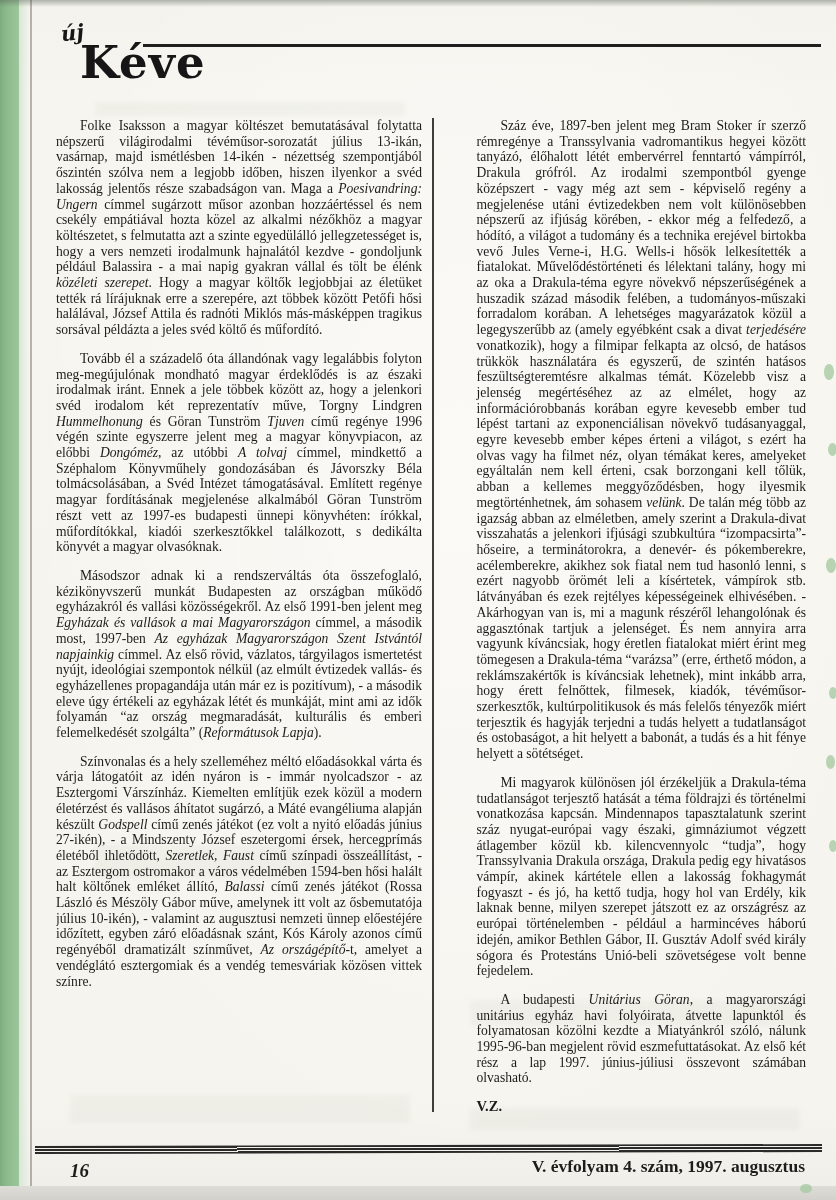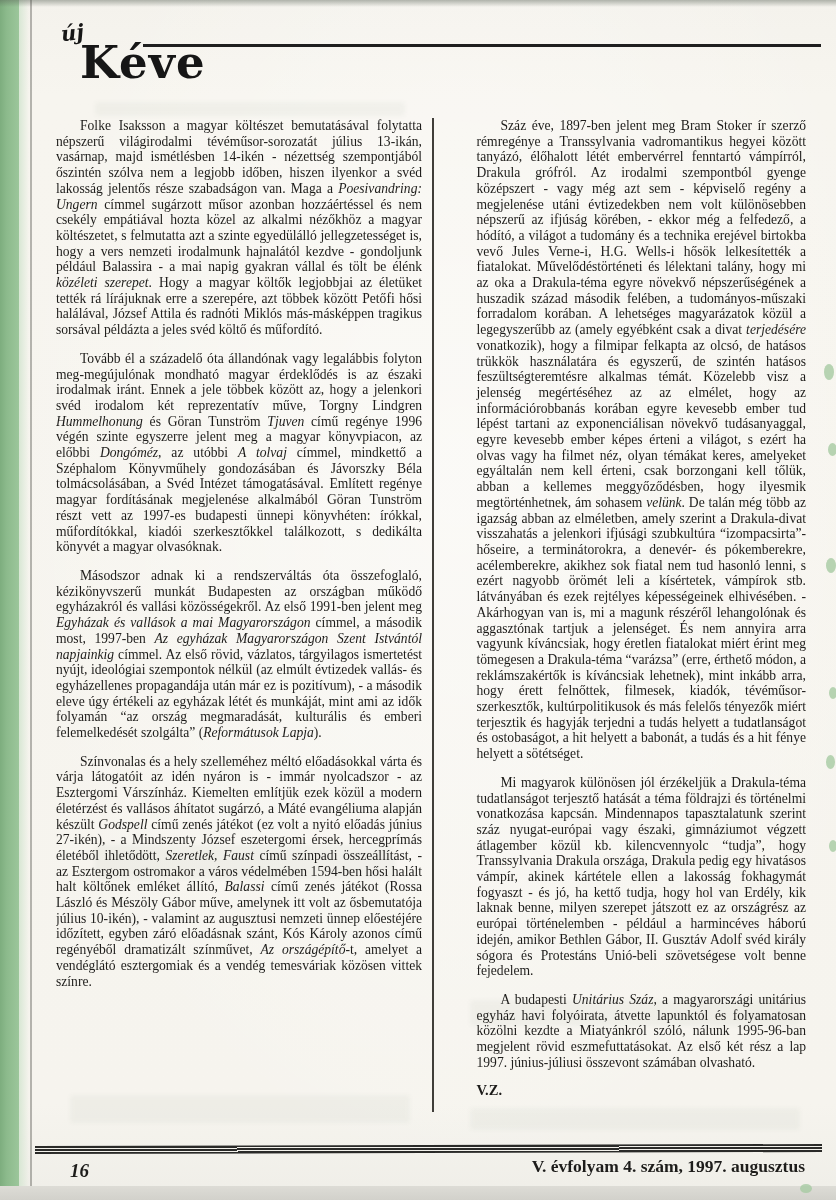--- a/index.html
+++ b/index.html
@@ -84,21 +84,21 @@
     <div class="col">
         <p class="para"><span>Folke Isaksson a magyar költészet bemutatásával folytatta népszerű világirodalmi tévéműsor-sorozatát július 13-ikán, vasárnap, majd ismétlésben 14-ikén - nézettség szempontjából őszintén szólva nem a legjobb időben, hiszen ilyenkor a svéd lakosság jelentős része szabadságon van. Maga a </span><span class="it">Poesivandring: Ungern</span><span> címmel sugárzott műsor azonban hozzáértéssel és nem csekély empátiával hozta közel az alkalmi nézőkhöz a magyar költészetet, s felmutatta azt a szinte egyedülálló jellegzetességet is, hogy a vers nemzeti irodalmunk hajnalától kezdve - gondoljunk például Balassira - a mai napig gyakran vállal és tölt be élénk </span><span class="it">közéleti szerepet</span><span>. Hogy a magyar költők legjobbjai az életüket tették rá lírájuknak erre a szerepére, azt többek között Petőfi hősi halálával, József Attila és radnóti Miklós más-másképpen tragikus sorsával példázta a jeles svéd költő és műfordító.</span></p>
         <p class="para"><span>Tovább él a századelő óta állandónak vagy legalábbis folyton meg-megújulónak mondható magyar érdeklődés is az északi irodalmak iránt. Ennek a jele többek között az, hogy a jelenkori svéd irodalom két reprezentatív műve, Torgny Lindgren </span><span class="it">Hummelhonung</span><span> és Göran Tunström </span><span class="it">Tjuven</span><span> című regénye 1996 végén szinte egyszerre jelent meg a magyar könyvpiacon, az előbbi </span><span class="it">Dongóméz</span><span>, az utóbbi </span><span class="it">A tolvaj</span><span> címmel, mindkettő a Széphalom Könyvműhely gondozásában és Jávorszky Béla tolmácsolásában, a Svéd Intézet támogatásával. Említett regénye magyar fordításának megjelenése alkalmából Göran Tunström részt vett az 1997-es budapesti ünnepi könyvhéten: írókkal, műfordítókkal, kiadói szerkesztőkkel találkozott, s dedikálta könyvét a magyar olvasóknak.</span></p>
         <p class="para"><span>Másodszor adnak ki a rendszerváltás óta összefoglaló, kézikönyvszerű munkát Budapesten az országban működő egyházakról és vallási közösségekről. Az első 1991-ben jelent meg </span><span class="it">Egyházak és vallások a mai Magyarországon</span><span> címmel, a második most, 1997-ben </span><span class="it">Az egyházak Magyarországon Szent Istvántól napjainkig</span><span> címmel. Az első rövid, vázlatos, tárgyilagos ismertetést nyújt, ideológiai szempontok nélkül (az elmúlt évtizedek vallás- és egyházellenes propagandája után már ez is pozitívum), - a második eleve úgy értékeli az egyházak létét és munkáját, mint ami az idők folyamán “az ország megmaradását, kulturális és emberi felemelkedését szolgálta” (</span><span class="it">Reformátusok Lapja</span><span>).</span></p>
         <p class="para"><span>Színvonalas és a hely szelleméhez méltó előadásokkal várta és várja látogatóit az idén nyáron is - immár nyolcadszor - az Esztergomi Várszínház. Kiemelten említjük ezek közül a modern életérzést és vallásos áhítatot sugárzó, a Máté evangéliuma alapján készült </span><span class="it">Godspell</span><span> című zenés játékot (ez volt a nyitó előadás június 27-ikén), - a Mindszenty József eszetergomi érsek, hercegprímás életéből ihletődött, </span><span class="it">Szeretlek, Faust</span><span> című színpadi összeállítást, - az Esztergom ostromakor a város védelmében 1594-ben hősi halált halt költőnek emléket állító, </span><span class="it">Balassi</span><span> című zenés játékot (Rossa László és Mészöly Gábor műve, amelynek itt volt az ősbemutatója július 10-ikén), - valamint az augusztusi nemzeti ünnep előestéjére időzített, egyben záró előadásnak szánt, Kós Károly azonos című regényéből dramatizált színművet, </span><span class="it">Az országépítő</span><span>-t, amelyet a vendéglátó esztergomiak és a vendég temesváriak közösen vittek színre.</span></p>
       </div>
     <div class="col-divider"></div>
     <div class="col col-right">
     <p class="para"><span>Száz éve, 1897-ben jelent meg Bram Stoker ír szerző rémregénye a Transsylvania vadromantikus hegyei között tanyázó, élőhalott létét embervérrel fenntartó vámpírról, Drakula grófról. Az irodalmi szempontból gyenge középszert - vagy még azt sem - képviselő regény a megjelenése utáni évtizedekben nem volt különösebben népszerű az ifjúság körében, - ekkor még a felfedező, a hódító, a világot a tudomány és a technika erejével birtokba vevő Jules Verne-i, H.G. Wells-i hősök lelkesítették a fiatalokat. Művelődéstörténeti és lélektani talány, hogy mi az oka a Drakula-téma egyre növekvő népszerűségének a huszadik század második felében, a tudományos-műszaki forradalom korában. A lehetséges magyarázatok közül a legegyszerűbb az (amely egyébként csak a divat </span><span class="it">terjedésére</span><span> vonatkozik), hogy a filmipar felkapta az olcsó, de hatásos trükkök használatára és egyszerű, de szintén hatásos feszültségteremtésre alkalmas témát. Közelebb visz a jelenség megértéséhez az az elmélet, hogy az információrobbanás korában egyre kevesebb ember tud lépést tartani az exponenciálisan növekvő tudásanyaggal, egyre kevesebb ember képes érteni a világot, s ezért ha olvas vagy ha filmet néz, olyan témákat keres, amelyeket egyáltalán nem kell érteni, csak borzongani kell tőlük, abban a kellemes meggyőződésben, hogy ilyesmik megtörténhetnek, ám sohasem </span><span class="it">velünk</span><span>. De talán még több az igazság abban az elméletben, amely szerint a Drakula-divat visszahatás a jelenkori ifjúsági szubkultúra “izompacsirta”-hőseire, a terminátorokra, a denevér- és pókemberekre, acélemberekre, akikhez sok fiatal nem tud hasonló lenni, s ezért nagyobb örömét leli a kísértetek, vámpírok stb. látványában és ezek rejtélyes képességeinek elhivésében. - Akárhogyan van is, mi a magunk részéről lehangolónak és aggasztónak tartjuk a jelenséget. És nem annyira arra vagyunk kíváncsiak, hogy éretlen fiatalokat miért érint meg tömegesen a Drakula-téma “varázsa” (erre, érthető módon, a reklámszakértők is kíváncsiak lehetnek), mint inkább arra, hogy érett felnőttek, filmesek, kiadók, tévéműsor-szerkesztők, kultúrpolitikusok és más felelős tényezők miért terjesztik és hagyják terjedni a tudás helyett a tudatlanságot és ostobaságot, a hit helyett a babonát, a tudás és a hit fénye helyett a sötétséget.</span></p>
         <p class="para"><span>Mi magyarok különösen jól érzékeljük a Drakula-téma tudatlanságot terjesztő hatását a téma földrajzi és történelmi vonatkozása kapcsán. Mindennapos tapasztalatunk szerint száz nyugat-európai vagy északi, gimnáziumot végzett átlagember közül kb. kilencvennyolc “tudja”, hogy Transsylvania Drakula országa, Drakula pedig egy hivatásos vámpír, akinek kártétele ellen a lakosság fokhagymát fogyaszt - és jó, ha kettő tudja, hogy hol van Erdély, kik laknak benne, milyen szerepet játszott ez az országrész az európai történelemben - például a harmincéves háború idején, amikor Bethlen Gábor, II. Gusztáv Adolf svéd király sógora és Protestáns Unió-beli szövetségese volt benne fejedelem.</span></p>
-        <p class="para"><span>A budapesti </span><span class="it">Unitárius Száz</span><span>, a magyarországi unitárius egyház havi folyóirata, átvette lapunktól és folyamatosan közölni kezdte a Miatyánkról szóló, nálunk 1995-96-ban megjelent rövid eszmefuttatásokat. Az első két rész a lap 1997. június-júliusi összevont számában olvasható.</span></p>
+        <p class="para"><span>A budapesti </span><span class="it">Unitárius Göran</span><span>, a magyarországi unitárius egyház havi folyóirata, átvette lapunktól és folyamatosan közölni kezdte a Miatyánkról szóló, nálunk 1995-96-ban megjelent rövid eszmefuttatásokat. Az első két rész a lap 1997. június-júliusi összevont számában olvasható.</span></p>
         <div class="signature">V.Z.</div>
       </div>
   </div>
 
   <div class="footer-rule"></div>
   <div class="footer-page">16</div>
   <div class="footer-issue">V. évfolyam 4. szám, 1997. augusztus</div>
 
 </div>
 

